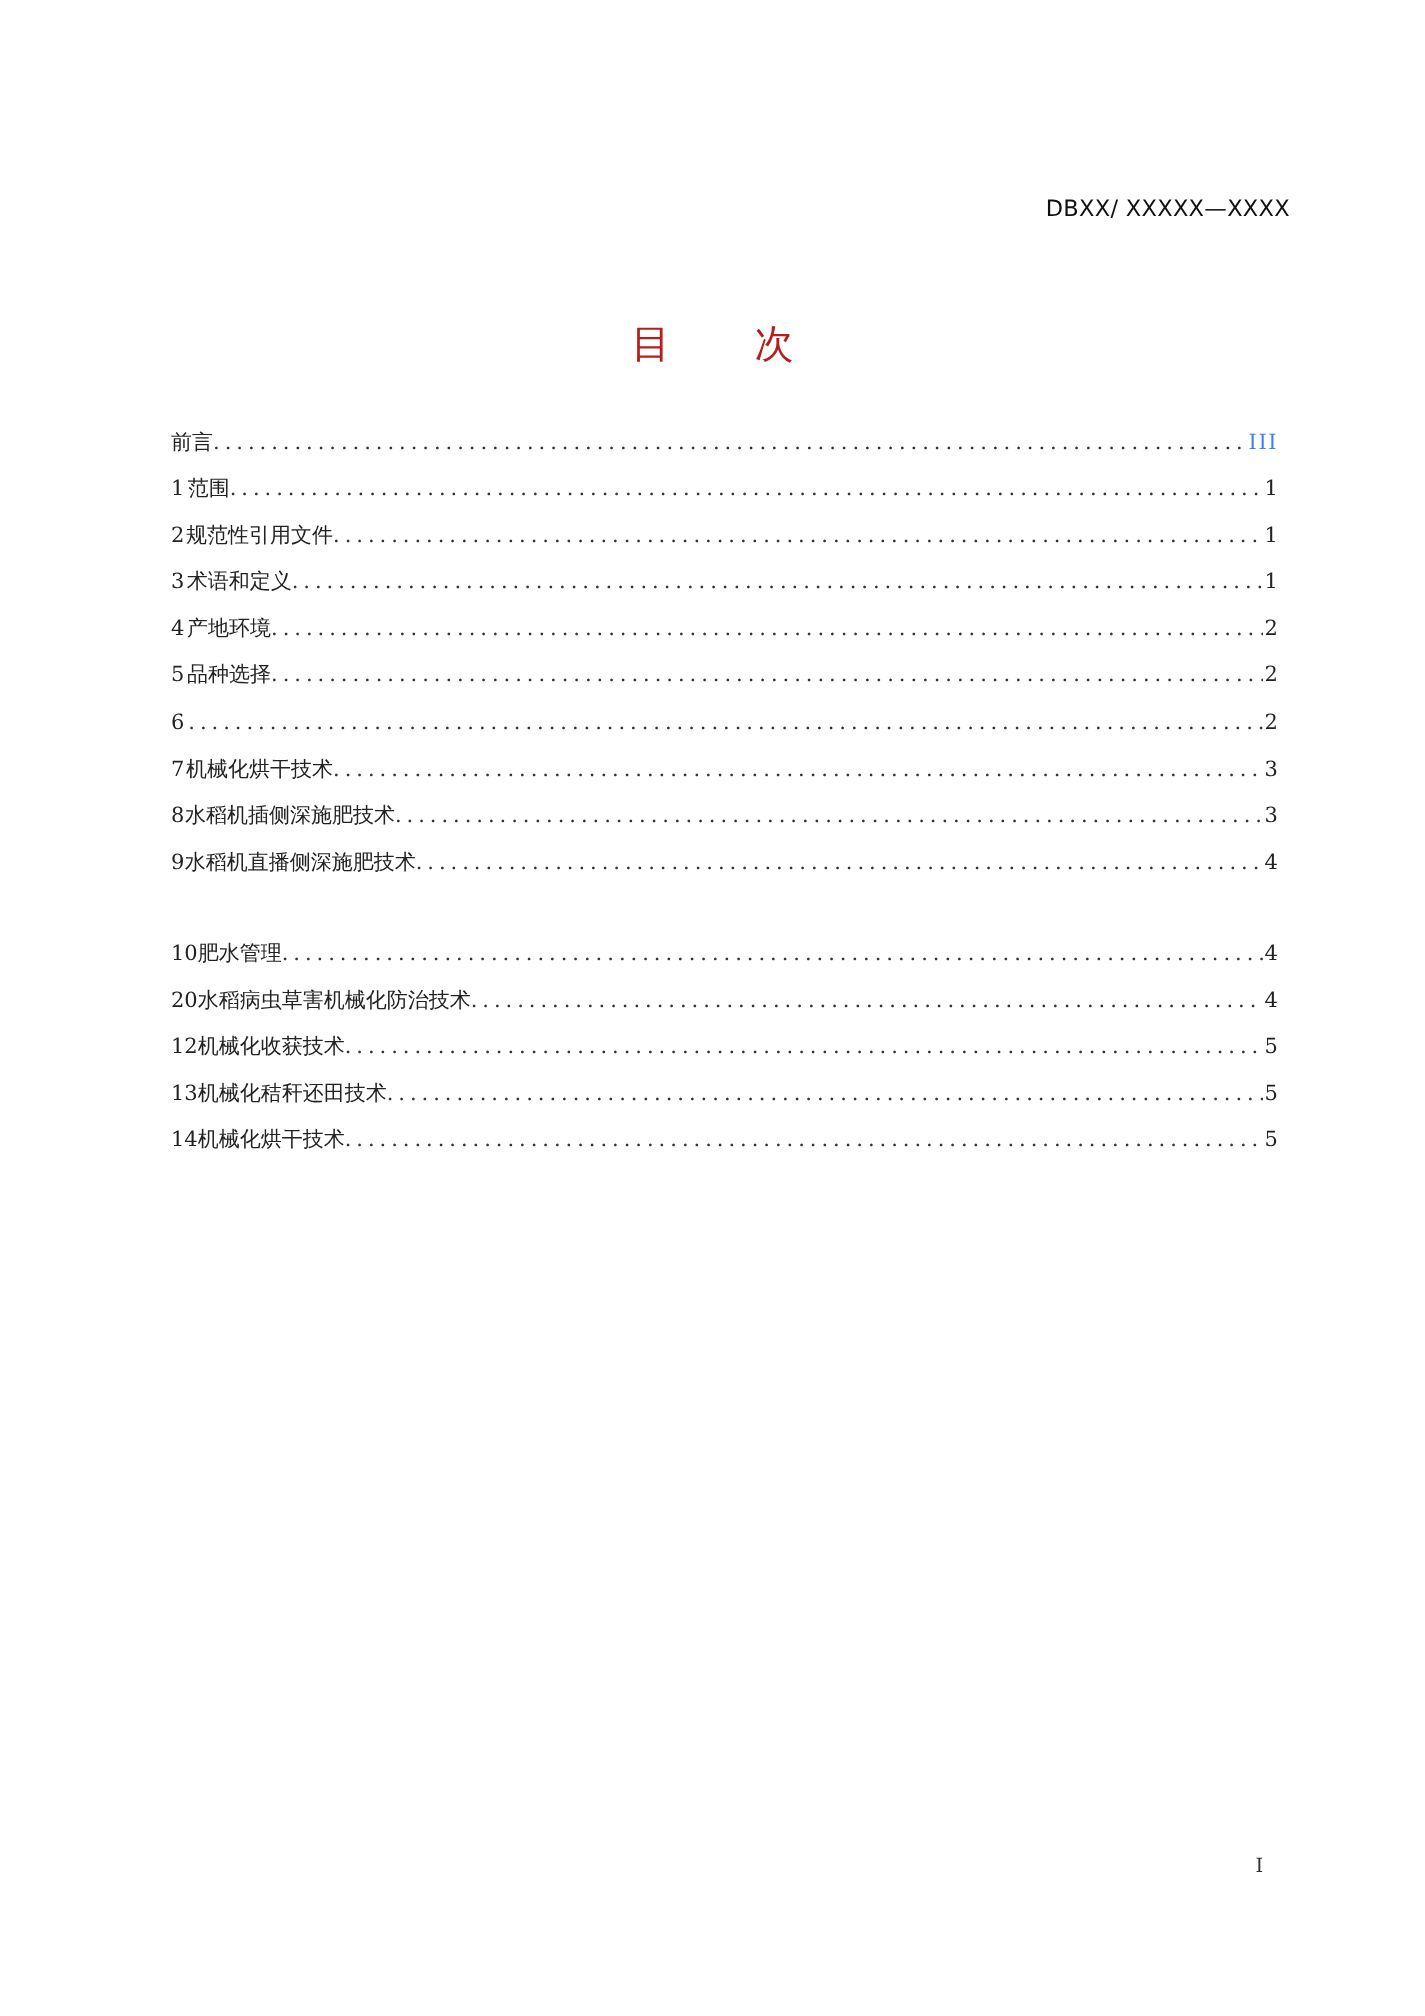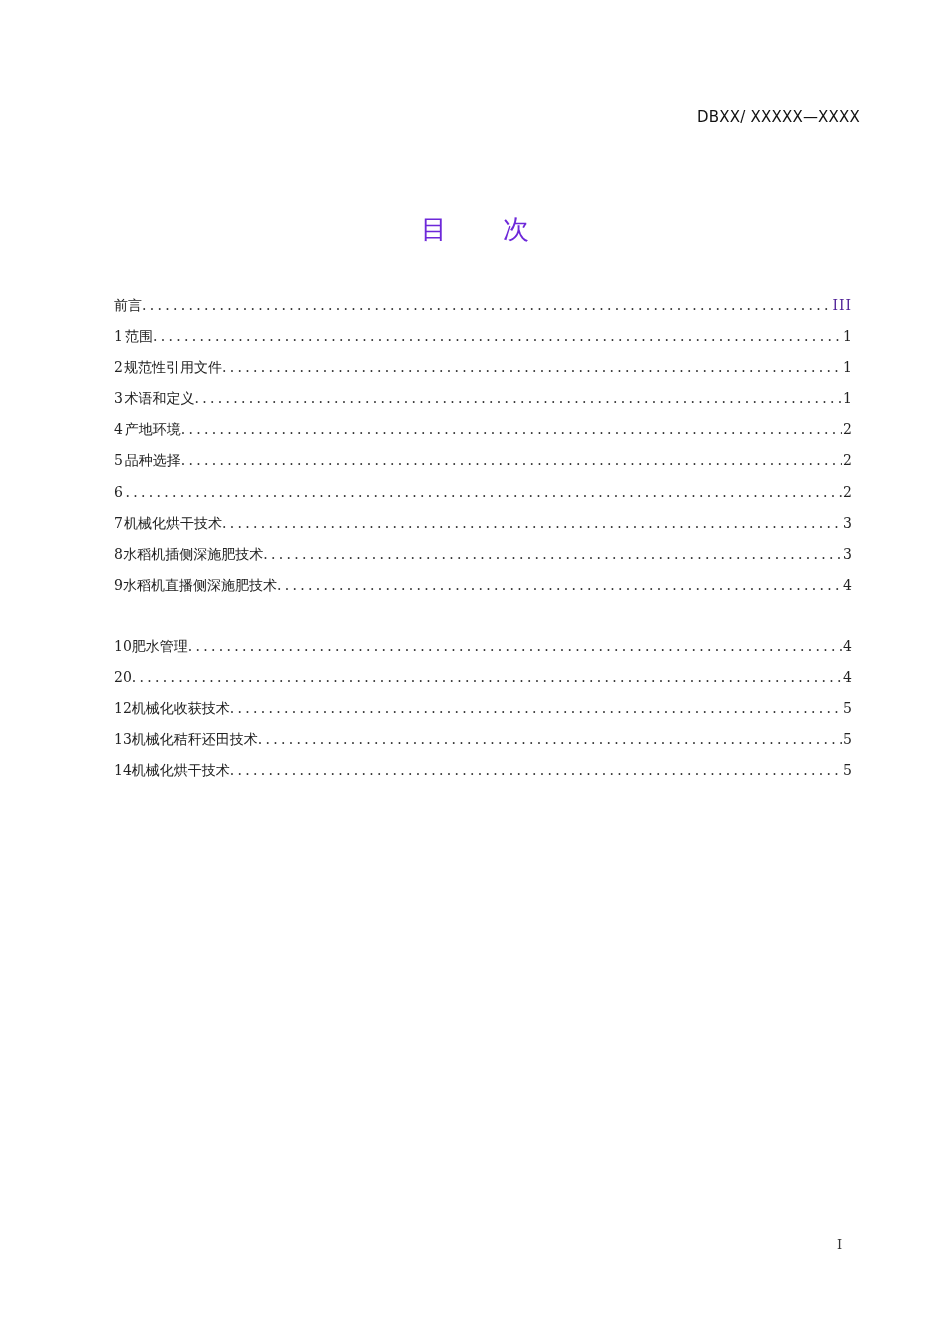--- a/index.html
+++ b/index.html
@@ -1,34 +1,34 @@
 <!DOCTYPE html>
 <html><head>
 <meta charset="utf-8">
 <style>
   html, body { margin: 0; padding: 0; background: #ffffff; }
   body { width: 950px; height: 1344px; position: relative; overflow: hidden;
          font-family: "DejaVu Serif", serif; color: #1a1a1a; }
-  .header-code { position: absolute; top: 108px; right: 90px;
+  .header-code { position: absolute; top: 130px; right: 90px;
          font-family: "DejaVu Sans", sans-serif; font-size: 15px; letter-spacing: 0.2px; color: #111; }
   .toc-title { position: absolute; top: 212px; left: 0; width: 950px; text-align: center;
-         font-family: "DejaVu Sans", sans-serif; font-size: 26px; color: #6d28d9; }
+         font-family: "DejaVu Sans", sans-serif; font-size: 26px; color: #b91c1c; }
   .toc-title span { display: inline-block; }
   .toc-title .gap { width: 56px; }
-  .toc { position: absolute; top: 290px; left: 114px; width: 738px; }
+  .toc { position: absolute; top: 280px; left: 114px; width: 738px; }
   .toc-row { display: flex; align-items: baseline; height: 31.1px; line-height: 31.1px;
              font-size: 14px; color: #222; white-space: nowrap; }
   .toc-num { display: inline-block; }
   .toc-num.n1 { width: 26px; }
   .toc-num.n2 { width: 34px; margin-top: 30px; }
   .toc-label { flex: 0 0 auto; }
   .toc-dots { flex: 1 1 auto; overflow: hidden; letter-spacing: 3.3px; color: #333; }
   .toc-dots::before { content: "................................................................................................................................................................................................................"; }
   .toc-page { flex: 0 0 auto; padding-left: 1px; }
-  .toc-page.roman { color: #4c1d95; letter-spacing: 1px; text-align: center; }
+  .toc-page.roman { color: #3b82f6; letter-spacing: 1px; text-align: center; }
   .footer-page { position: absolute; top: 1237px; left: 837px; font-size: 13px; color: #333; }
 </style>
 </head>
 <body>
 
 <div class="header-code">DBXX/ XXXXX—XXXX</div>
 
 <div class="toc-title">
   <span>目</span><span class="gap"></span><span>次</span>
 </div>
@@ -93,20 +93,21 @@
     <span class="toc-page">4</span>
   </div>
   <div class="toc-row">
     <span class="toc-num n2">10</span>
     <span class="toc-label">肥水管理</span>
     <span class="toc-dots"></span>
     <span class="toc-page">4</span>
   </div>
   <div class="toc-row">
     <span class="toc-num n2">20</span>
+    <span class="toc-label">水稻病虫草害机械化防治技术</span>
     <span class="toc-dots"></span>
     <span class="toc-page">4</span>
   </div>
   <div class="toc-row">
     <span class="toc-num n2">12</span>
     <span class="toc-label">机械化收获技术</span>
     <span class="toc-dots"></span>
     <span class="toc-page">5</span>
   </div>
   <div class="toc-row">

